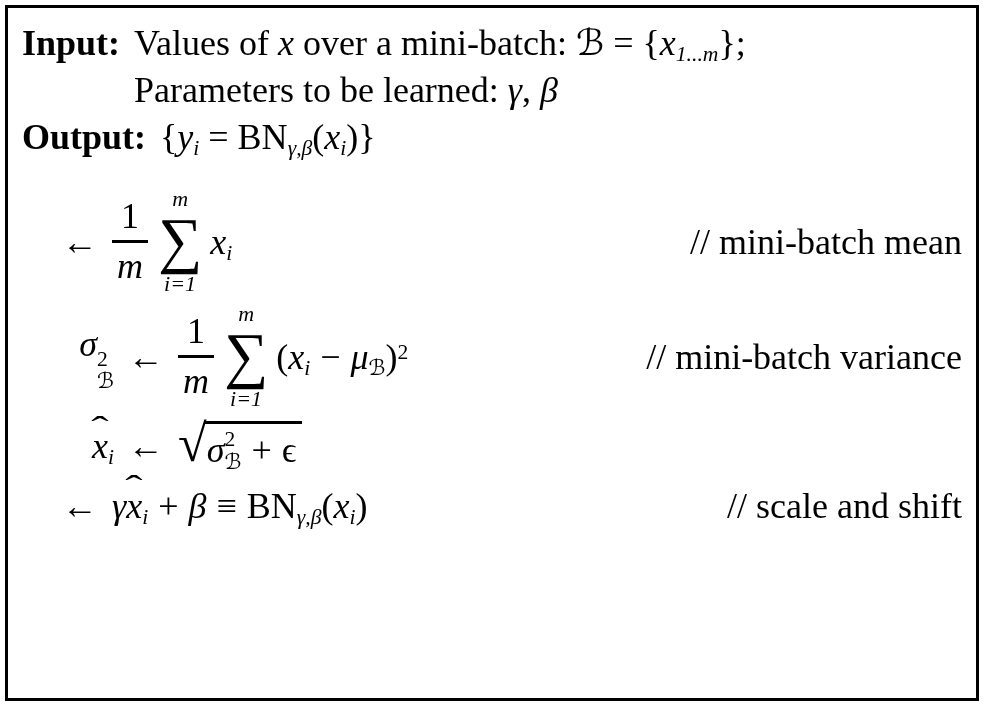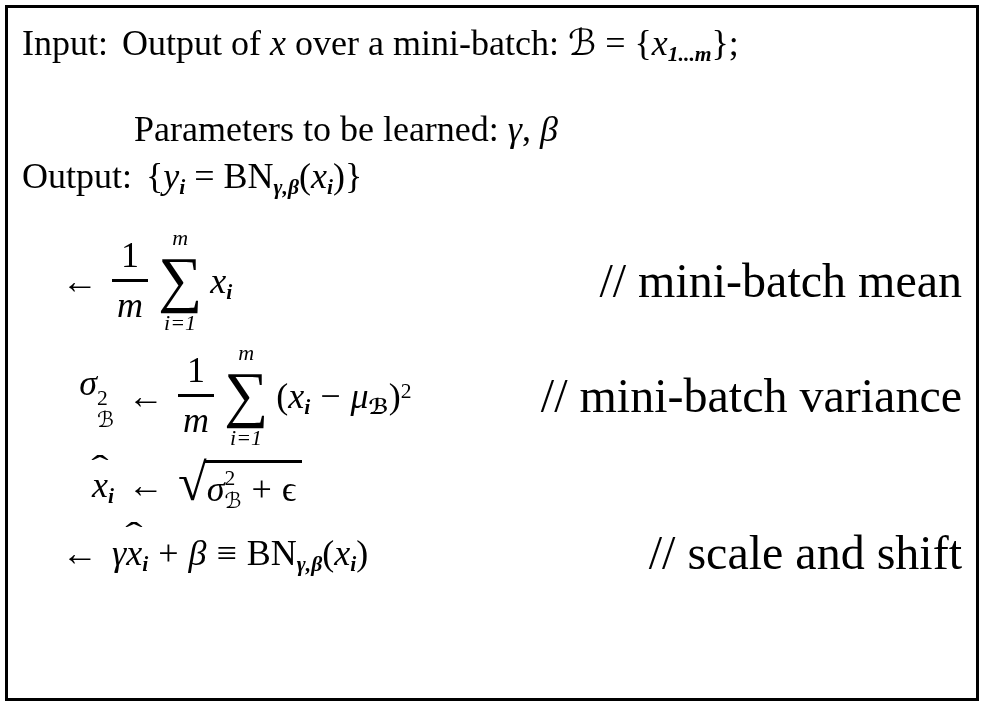--- a/index.html
+++ b/index.html
@@ -10,42 +10,42 @@
     color:#000000;
   }
   .frame {
     width:100%; height:100%; box-sizing:border-box;
     border:3px solid #000000;
     padding:12px 14px 0 14px;
     font-size:36px; line-height:1.3;
   }
   
   .hline { white-space:nowrap; }
-  .lbl { font-weight:normal; }
+  .lbl { font-weight:bold; }
   .gap { display:inline-block; width:14px; }
-  .l2 { padding-left:112px;margin-top:39px; }
+  .l2 { padding-left:112px; }
   .mi { font-style:italic; }
   .rm { font-style:normal;text-align:center; }
   .cal { font-family:"DejaVu Sans","DejaVu Serif",sans-serif; font-style:normal; }
   sub, sup { font-size:0.60em; line-height:0; }
-  sub { vertical-align:-0.28em;font-weight:bold; }
+  sub { vertical-align:-0.28em; }
   sup { vertical-align:0.48em; }
   sub.cal, .cal-sub { font-family:"DejaVu Sans","DejaVu Serif",sans-serif; font-style:normal; }
   
   .eqs { margin-top:28px; padding-left:26px; }
   .eq-row {
     display:flex; align-items:center; justify-content:space-between;
   }
   .eq-row + .eq-row { margin-top:8px; }
   .eq-left { display:flex; align-items:center; }
   .lhs { display:inline-block; min-width:66px; text-align:right; white-space:nowrap; }
   .arrow { margin:0 14px; }
   .term { display:inline-block; white-space:nowrap; }
   .op2 { margin:0 10px; }
-  .comment { white-space:nowrap; font-size:48px; }
+  .comment { white-space:nowrap; font-size:36px; }
   
   .frac {
     display:inline-flex; flex-direction:column; align-items:center;
     vertical-align:middle; line-height:1.15; margin:0 6px 0 0;
   }
   .frac .num { padding:0 9px 3px 9px; border-bottom:3px solid #000; white-space:nowrap; }
   .frac .den { padding-top:3px; white-space:nowrap; }
   
   .sum {
     display:inline-flex; flex-direction:column; align-items:center;
@@ -76,21 +76,21 @@
     font-size:0.85em; font-style:normal; line-height:1;
   }
 </style>
 </head>
 <body>
 
 <div class="page">
   <div class="frame">
 
     <div>
-      <div class="hline"><span class="lbl">Input:</span><span class="gap"></span><span>Output of </span><span class="mi">x</span><span> over a mini-batch: </span><span class="cal">ℬ</span><span> = </span><span>{</span><span class="mi">x</span><sub class="mi">1...m</sub><span>}</span><span>;</span></div>
+      <div class="hline"><span class="lbl">Input:</span><span class="gap"></span><span>Values of </span><span class="mi">x</span><span> over a mini-batch: </span><span class="cal">ℬ</span><span> = </span><span>{</span><span class="mi">x</span><sub class="mi">1...m</sub><span>}</span><span>;</span></div>
 
       <div class="hline l2"><span>Parameters to be learned: </span><span class="mi">γ</span><span>, </span><span class="mi">β</span></div>
 
       <div class="hline"><span class="lbl">Output:</span><span class="gap"></span><span>{</span><span class="mi">y</span><sub class="mi">i</sub><span> = </span><span class="rm">BN</span><sub class="mi">γ,β</sub><span>(</span><span class="mi">x</span><sub class="mi">i</sub><span>)</span><span>}</span></div>
     </div>
 
     <div class="eqs">
 
       <div class="eq-row">
         <div class="eq-left">

